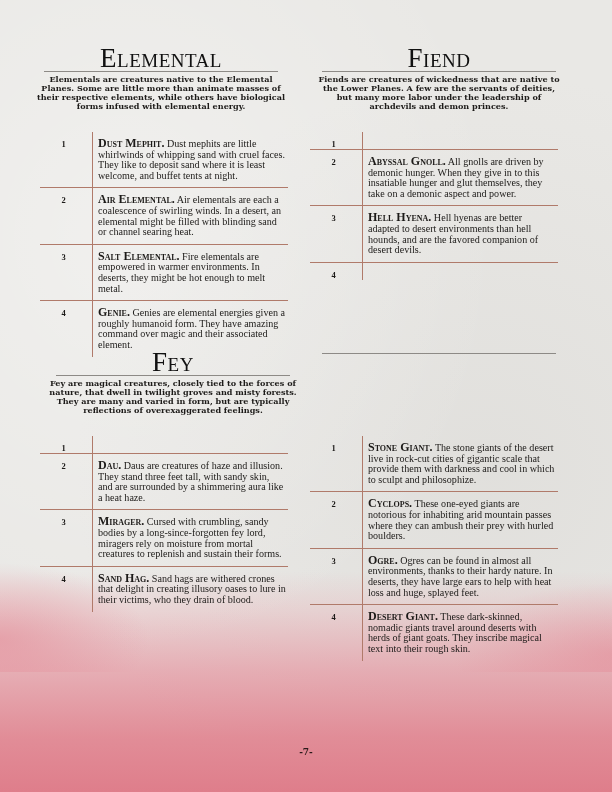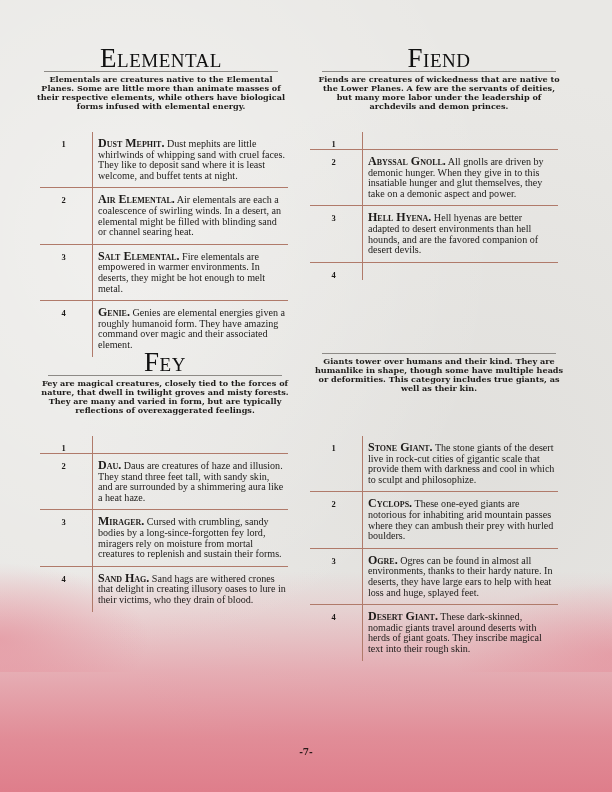--- a/index.html
+++ b/index.html
@@ -129,21 +129,21 @@
     </div>
   <div class="row">
       <div class="num">3</div>
       <div class="desc"><span class="name">Hell Hyena.</span><span> Hell hyenas are better adapted to desert environments than hell hounds, and are the favored companion of desert devils.</span></div>
     </div>
   <div class="row">
       <div class="num">4</div>
     </div>
 </div>
 
-<div class="section" style="left:40px; top:351px;">
+<div class="section" style="left:48px; top:351px;">
   <h2 class="sec-title">Fey</h2>
   <div class="sec-rule"></div>
   <p class="sec-intro">Fey are magical creatures, closely tied to the forces of nature, that dwell in twilight groves and misty forests. They are many and varied in form, but are typically reflections of overexaggerated feelings.</p>
 </div>
 <div class="table" style="left:40px; top:436px;">
   <div class="row">
       <div class="num">1</div>
     </div>
   <div class="row">
       <div class="num">2</div>
@@ -154,21 +154,20 @@
       <div class="desc"><span class="name">Mirager.</span><span> Cursed with crumbling, sandy bodies by a long-since-forgotten fey lord, miragers rely on moisture from mortal creatures to replenish and sustain their forms.</span></div>
     </div>
   <div class="row">
       <div class="num">4</div>
       <div class="desc"><span class="name">Sand Hag.</span><span> Sand hags are withered crones that delight in creating illusory oases to lure in their victims, who they drain of blood.</span></div>
     </div>
 </div>
 
 <div class="section" style="left:314px; top:351px;">
   <div class="sec-rule"></div>
-  <p class="sec-intro">Giants tower over humans and their kind. They are humanlike in shape, though some have multiple heads or deformities. This category includes true giants, as well as their kin.</p>
 </div>
 <div class="table" style="left:310px; top:436px;">
   <div class="row">
       <div class="num">1</div>
       <div class="desc"><span class="name">Stone Giant.</span><span> The stone giants of the desert live in rock-cut cities of gigantic scale that provide them with darkness and cool in which to sculpt and philosophize.</span></div>
     </div>
   <div class="row">
       <div class="num">2</div>
       <div class="desc"><span class="name">Cyclops.</span><span> These one-eyed giants are notorious for inhabiting arid mountain passes where they can ambush their prey with hurled boulders.</span></div>
     </div>

